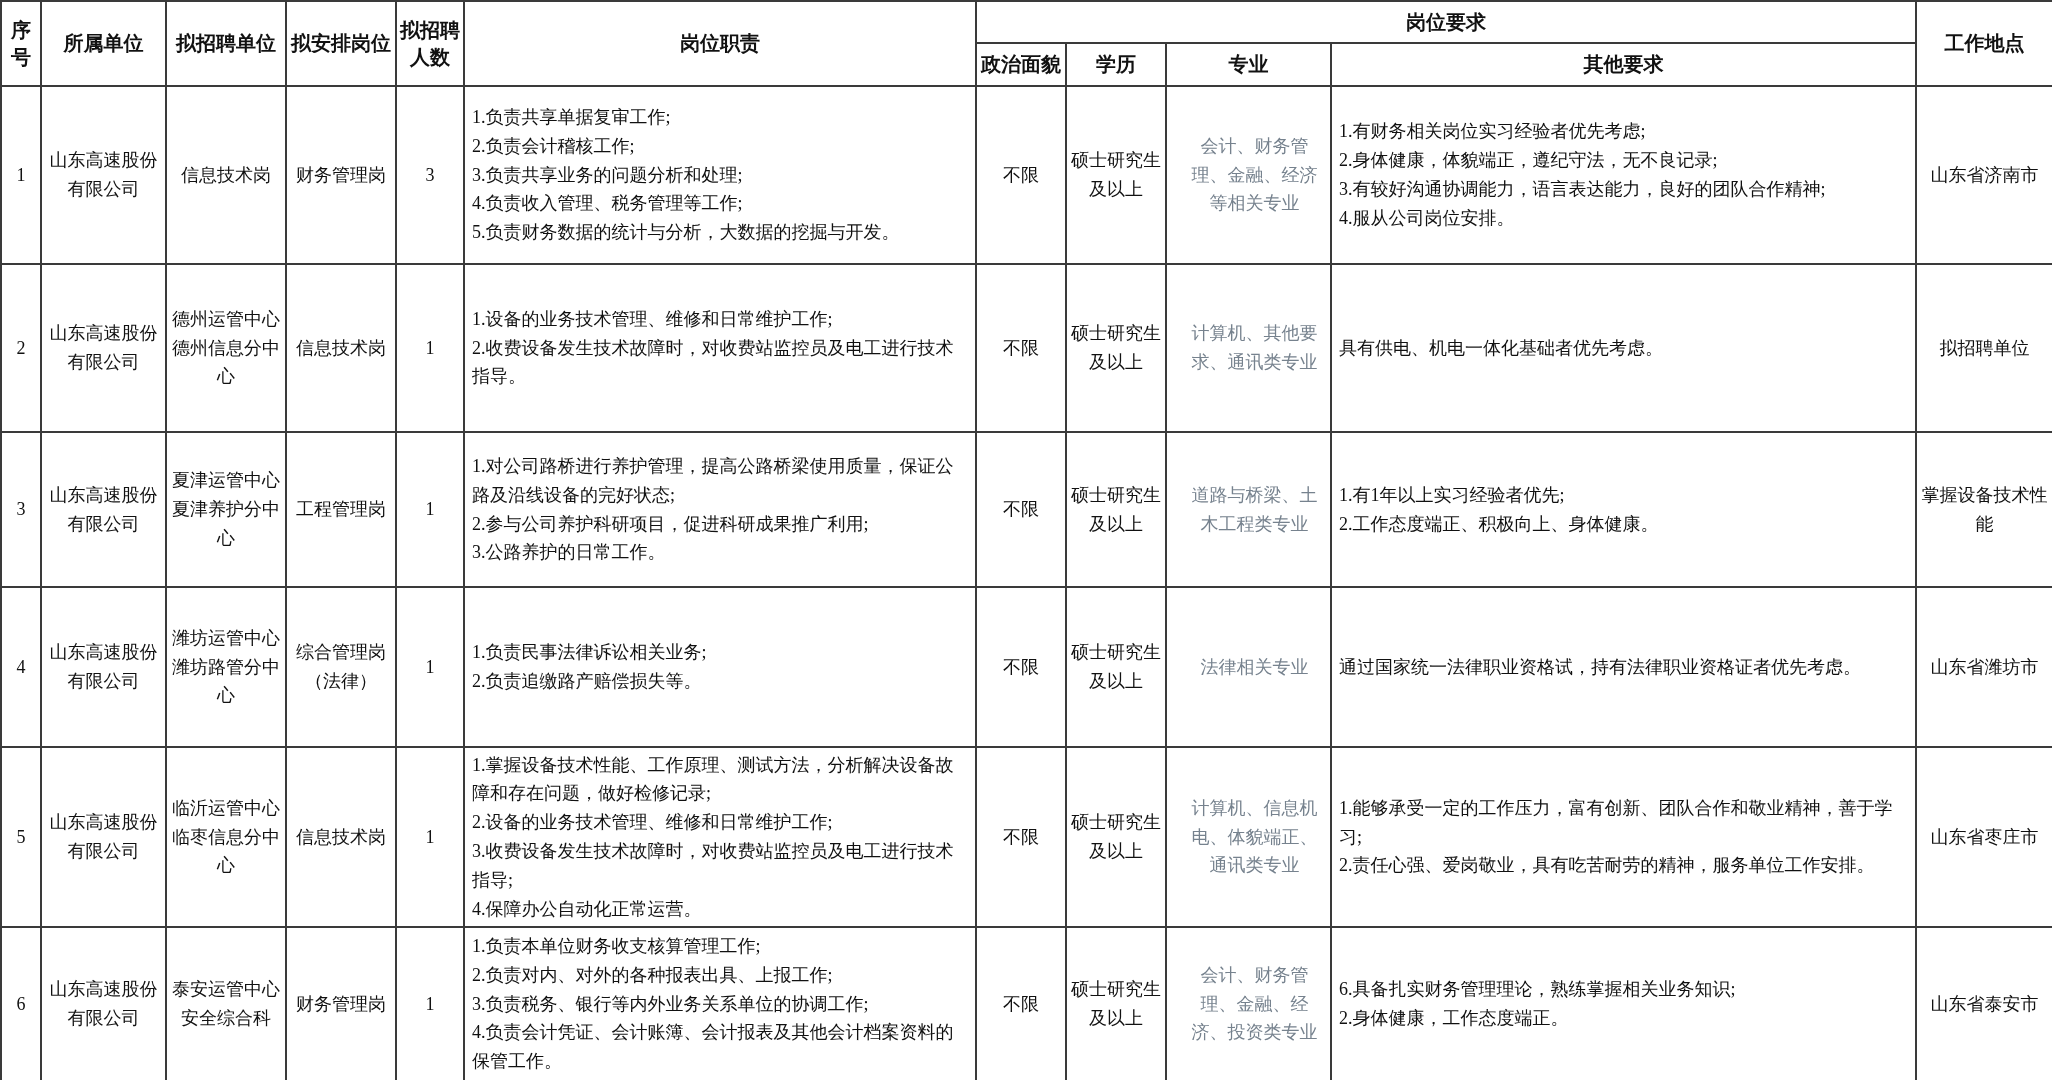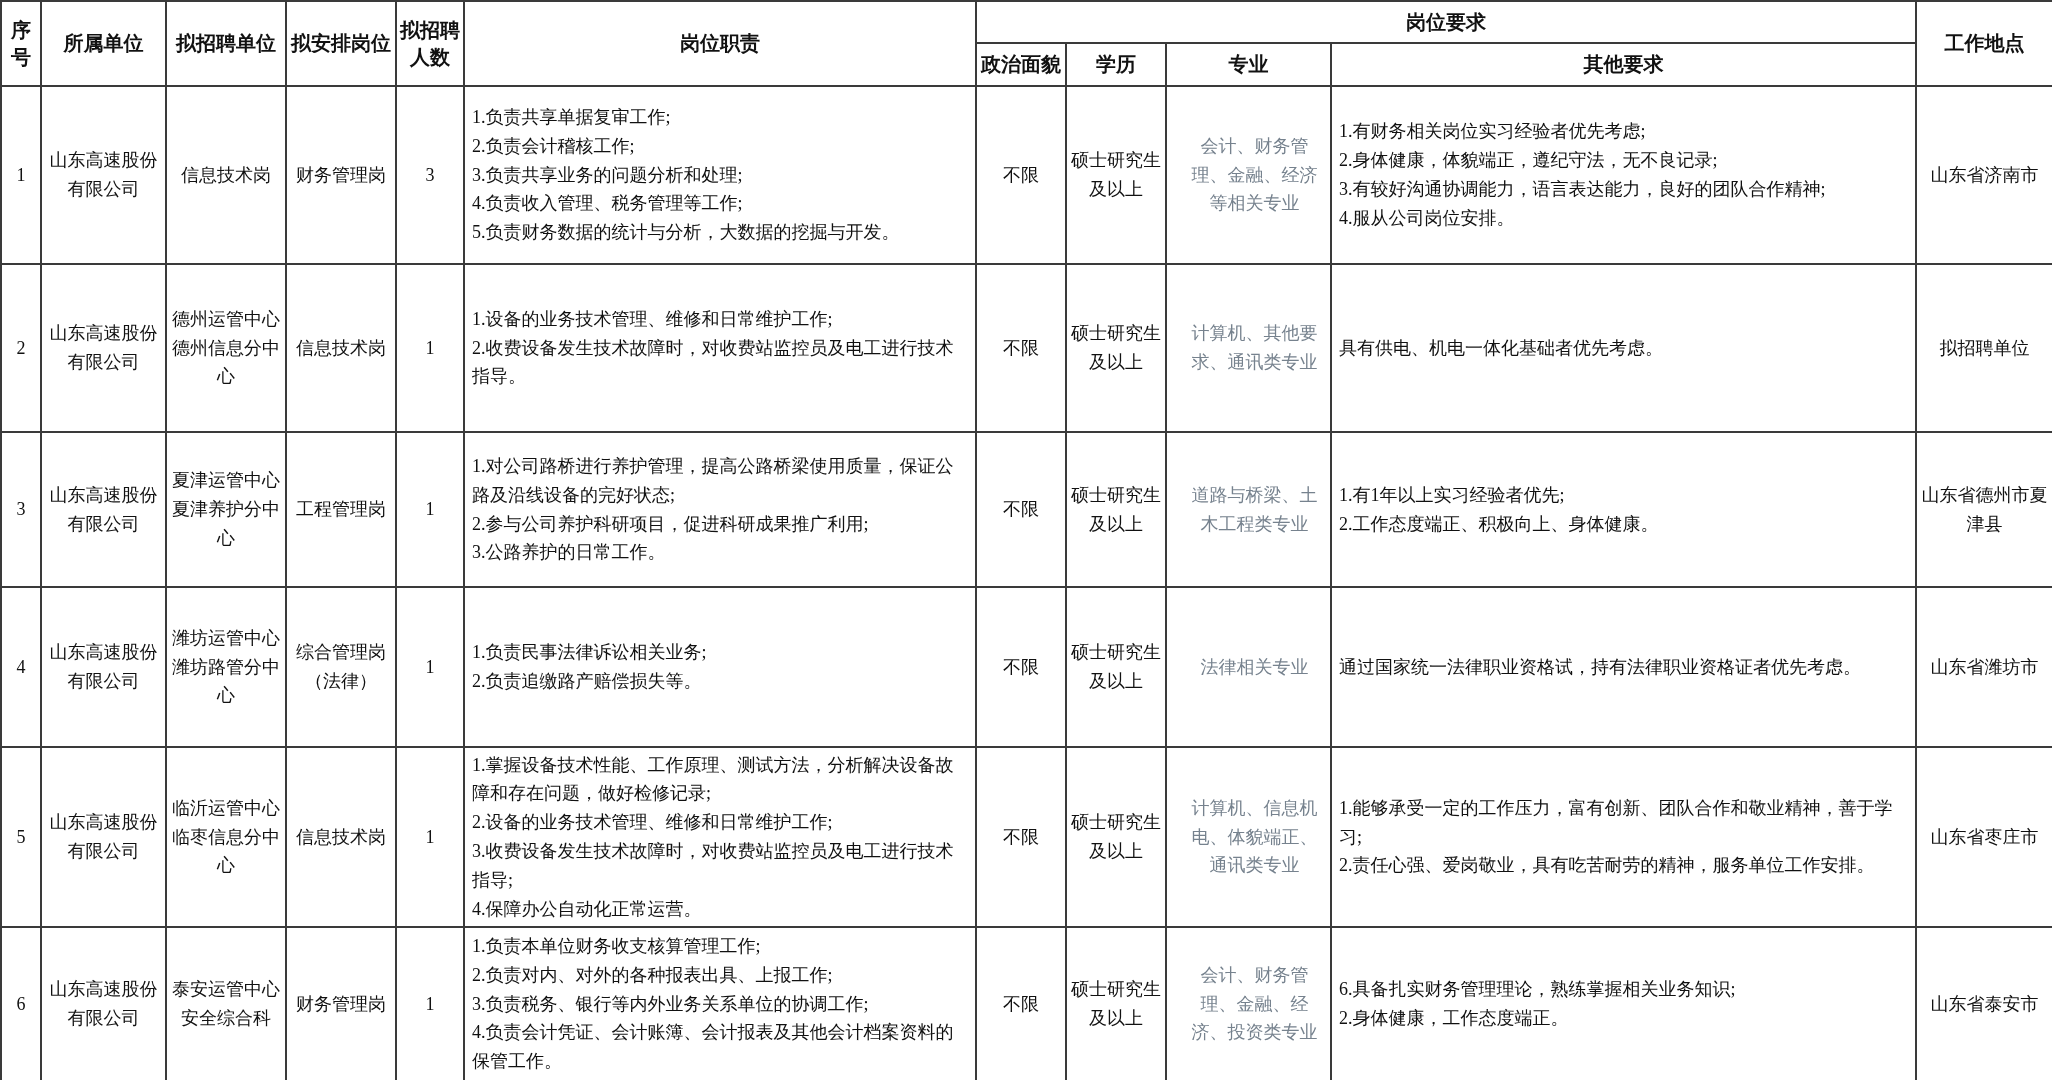--- a/index.html
+++ b/index.html
@@ -94,21 +94,21 @@
       <td class="c">工程管理岗</td>
       <td class="c">1</td>
       <td class="l">1.对公司路桥进行养护管理，提高公路桥梁使用质量，保证公路及沿线设备的完好状态;
 2.参与公司养护科研项目，促进科研成果推广利用;
 3.公路养护的日常工作。</td>
       <td class="c">不限</td>
       <td class="c">硕士研究生及以上</td>
       <td class="c major">道路与桥梁、土木工程类专业</td>
       <td class="l">1.有1年以上实习经验者优先;
 2.工作态度端正、积极向上、身体健康。</td>
-      <td class="c">山东省德州市夏津县</td>
+      <td class="c">掌握设备技术性能</td>
     </tr>
     <tr style="height:160px">
       <td class="c">4</td>
       <td class="c">山东高速股份有限公司</td>
       <td class="c">潍坊运管中心潍坊路管分中心</td>
       <td class="c">综合管理岗
 （法律）</td>
       <td class="c">1</td>
       <td class="l">1.负责民事法律诉讼相关业务;
 2.负责追缴路产赔偿损失等。</td>

